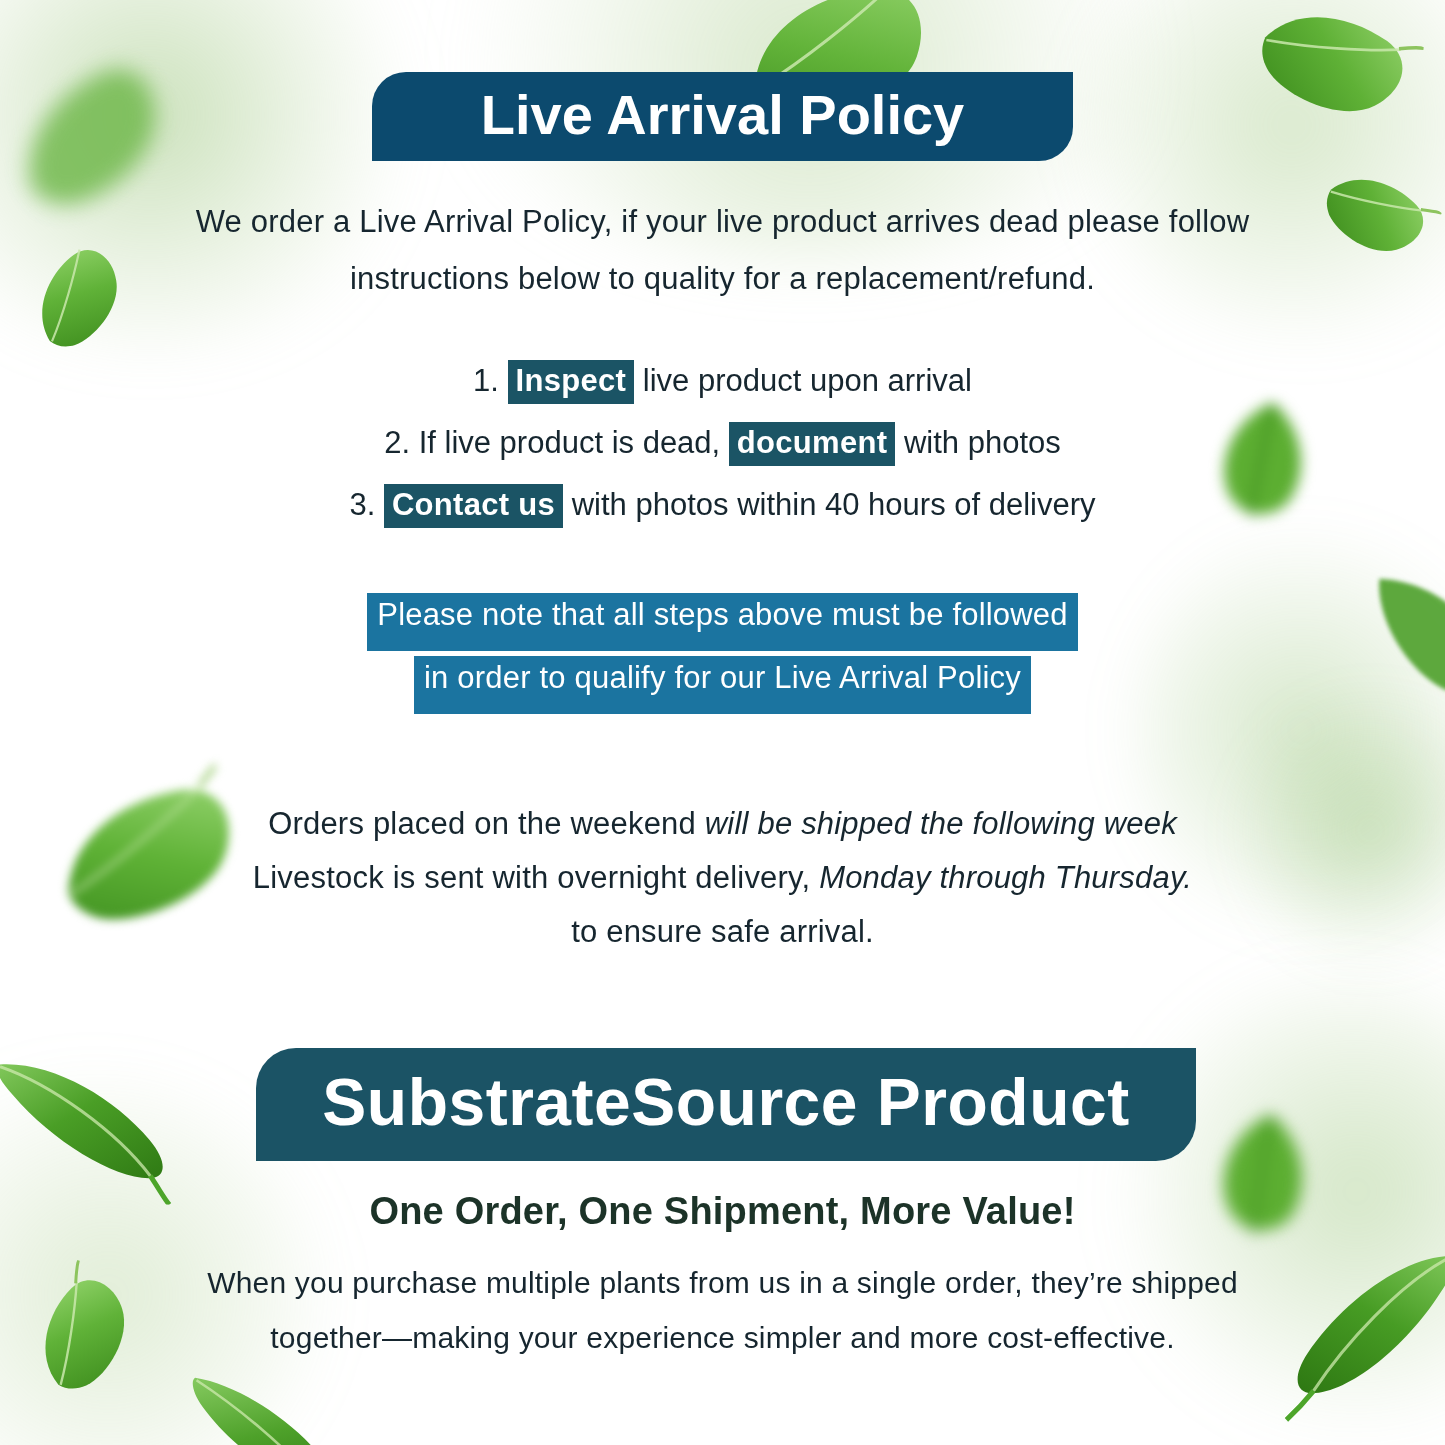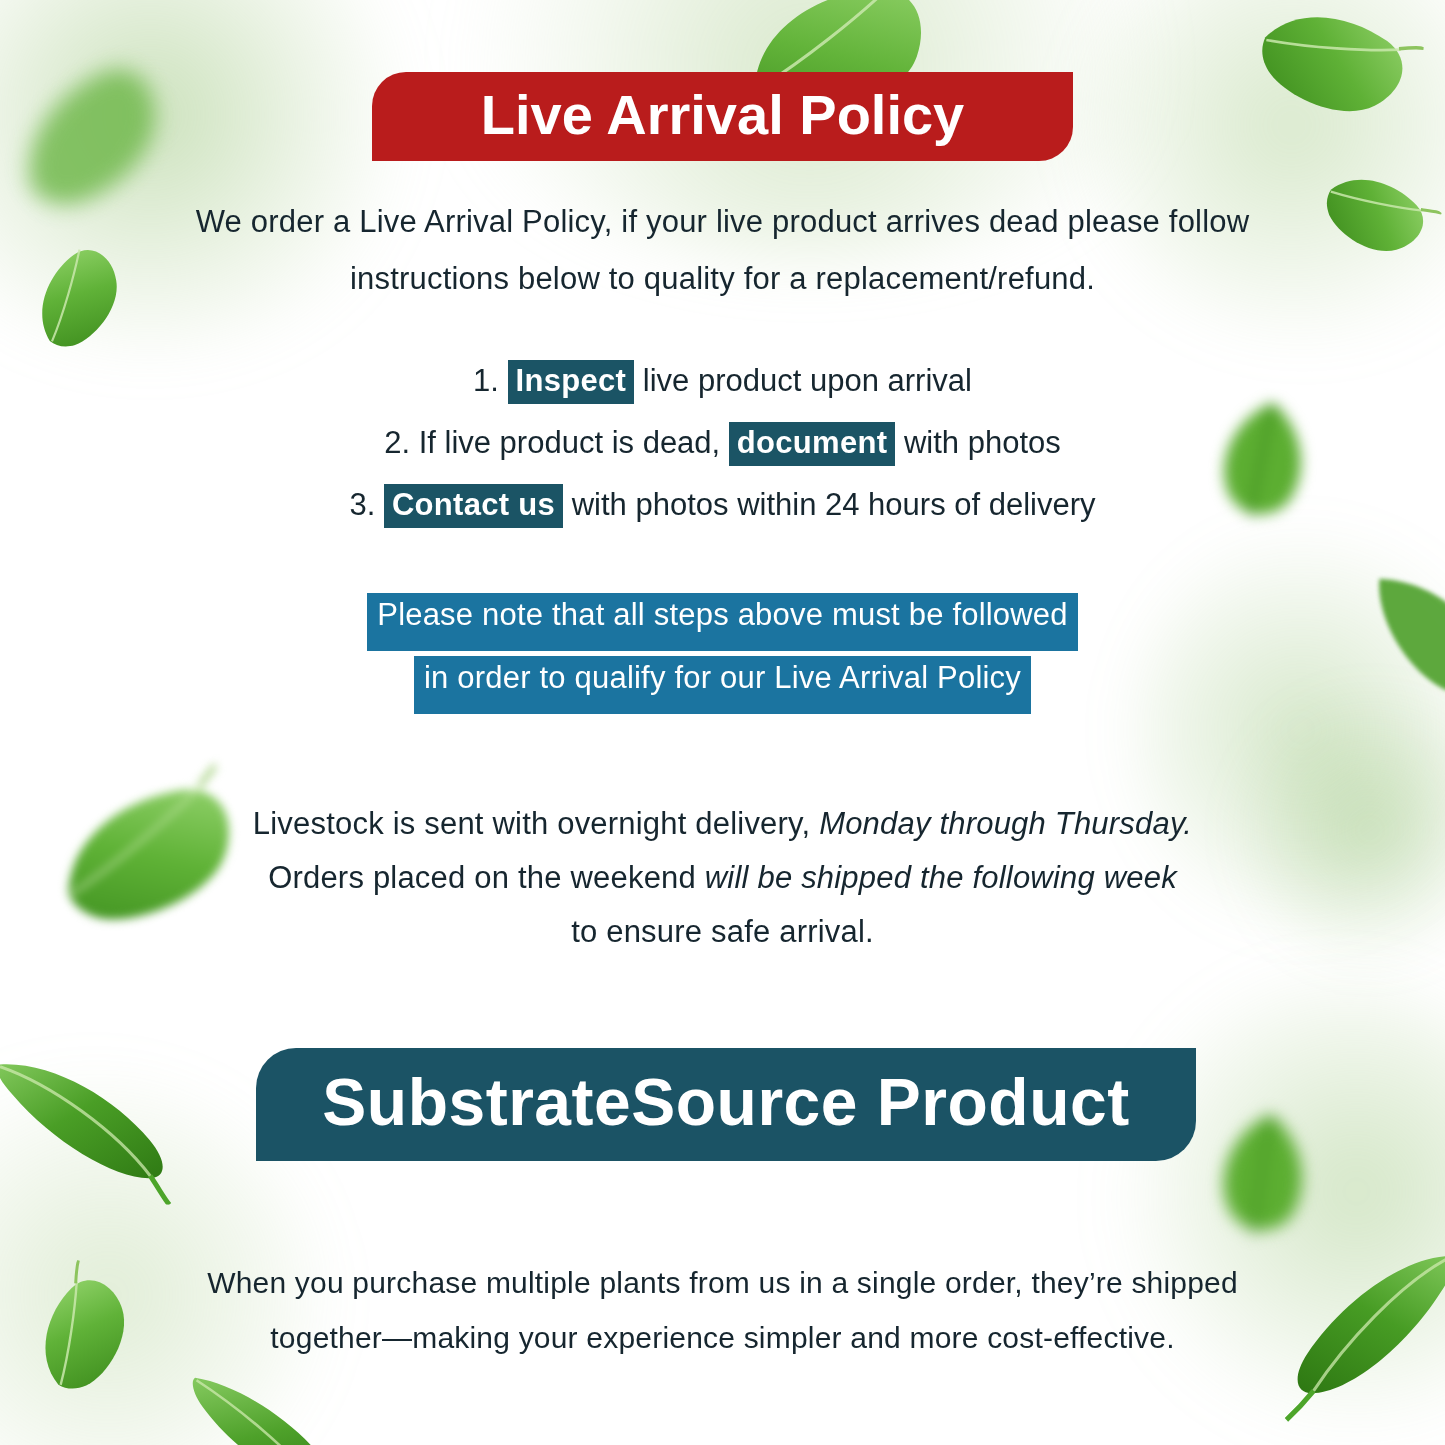--- a/index.html
+++ b/index.html
@@ -48,21 +48,21 @@
   .banner{
     position:absolute;
     display:flex;align-items:center;justify-content:center;
     color:#ffffff;
     font-weight:bold;
     letter-spacing:.5px;
     white-space:nowrap;
   }
   #banner-live{
     left:372px;top:72px;width:701px;height:89px;
-    background:#b91c1c;
+    background:#0c4a6e;
     border-radius:34px 0 34px 0;
     font-size:56px;
     letter-spacing:0px;
   }
   #banner-live .btxt{padding-bottom:5px;}
   #banner-substrate{
     left:256px;top:1048px;width:940px;height:113px;
     background:#1b5365;
     border-radius:40px 0 40px 0;
     font-size:66px;
@@ -313,46 +313,47 @@
     </div>
     <div class="step">
       <span>2.</span>
       <span>If live product is dead,</span>
       <span class="hl-dark">document</span>
       <span>with photos</span>
     </div>
     <div class="step">
       <span>3.</span>
       <span class="hl-dark">Contact us</span>
-      <span>with photos within 24 hours of delivery</span>
+      <span>with photos within 40 hours of delivery</span>
     </div>
   </div>
 
   <div id="note-block">
     <div class="nl">
       <span class="hl-mid">Please note that all steps above must be followed</span>
     </div>
     <div class="nl">
       <span class="hl-mid">in order to qualify for our Live Arrival Policy</span>
     </div>
   </div>
 
   <div class="para" id="ship-para">
     <div>
+      <span>Orders placed on the weekend</span>
+      <i>will be shipped the following week</i>
+    </div>
+    <div>
       <span>Livestock is sent with overnight delivery,</span>
       <i>Monday through Thursday.</i>
     </div>
     <div>
-      <span>Orders placed on the weekend</span>
-      <i>will be shipped the following week</i>
-    </div>
-    <div>
       <span>to ensure safe arrival.</span>
     </div>
   </div>
 
   <div class="banner" id="banner-substrate">
     <span class="btxt">SubstrateSource Product</span>
   </div>
 
+  <div id="sub-head">One Order, One Shipment, More Value!</div>
   <div class="para" id="sub-para">When you purchase multiple plants from us in a single order, they’re shipped together—making your experience simpler and more cost-effective.</div>
 
 </div>
 
 </body></html>

